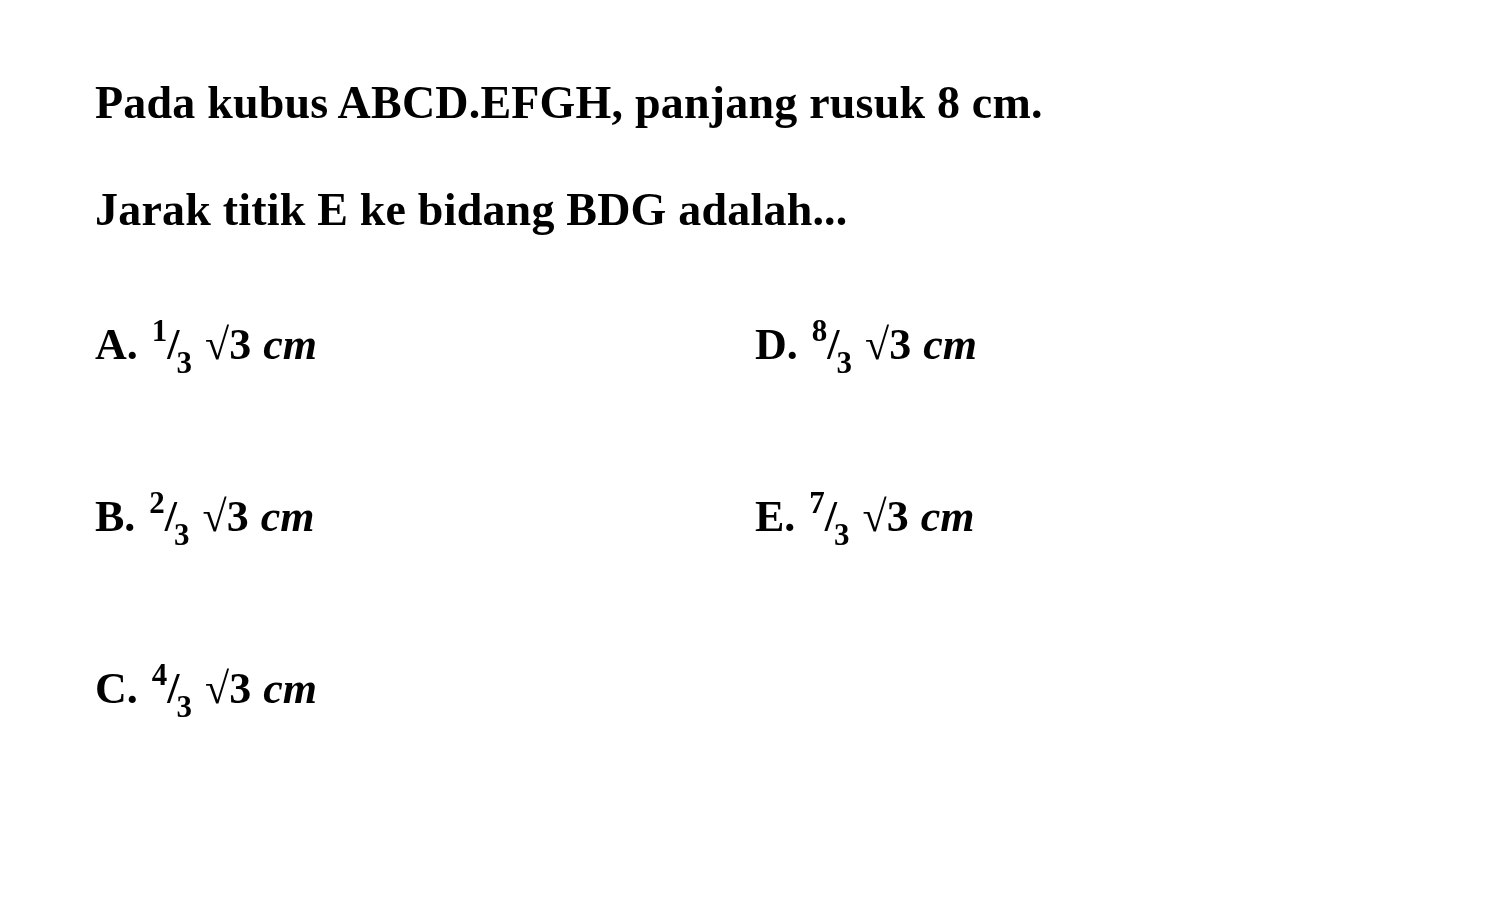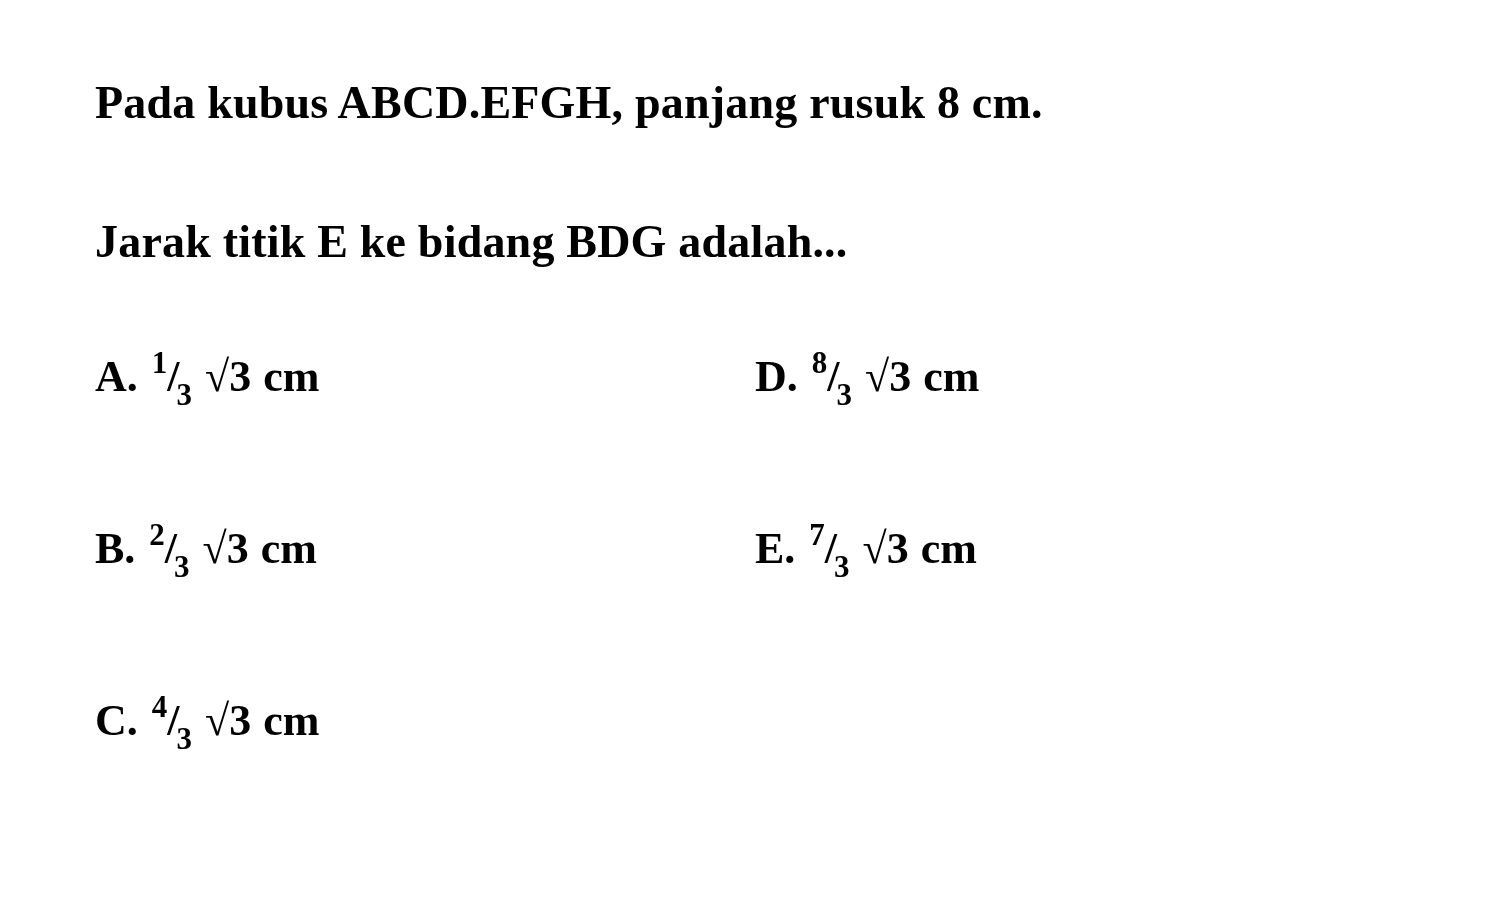--- a/index.html
+++ b/index.html
@@ -22,21 +22,21 @@
     padding: 60px 95px 0 95px;
   }
   .question-line {
     font-size: 46px;
     font-weight: bold;
     line-height: 1.1;
     letter-spacing: 0.2px;
     white-space: nowrap;
   }
   .line-1 { margin-top: 18px; }
-  .line-2 { margin-top: 88px; font-family: Liberation Serif, serif; }
+  .line-2 { margin-top: 56px; font-family: Liberation Serif, serif; }
 
   .options {
     margin-top: 80px;
   }
   .opt-row {
     display: flex;
     align-items: flex-start;
     height: 172px;
   }
   .opt-col {
@@ -73,20 +73,21 @@
     position: relative;
     top: 4px;
     left: -3px;
   }
   .radical {
     font-size: 44px;
     letter-spacing: 0px;
   }
   .unit {
     margin-left: 12px;
+    font-style: italic;
   }
 </style>
 </head>
 <body>
 
 <div class="page">
 
   <div class="question-line line-1">Pada kubus ABCD.EFGH, panjang rusuk 8 cm.</div>
   <div class="question-line line-2">Jarak titik E ke bidang BDG adalah...</div>
 

